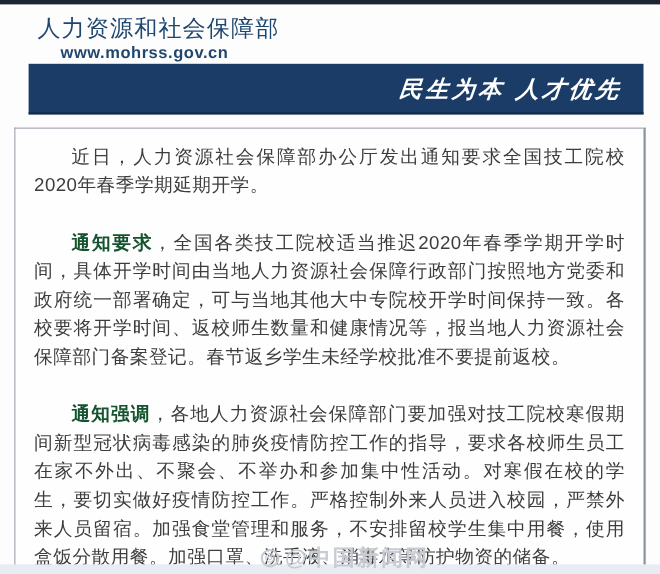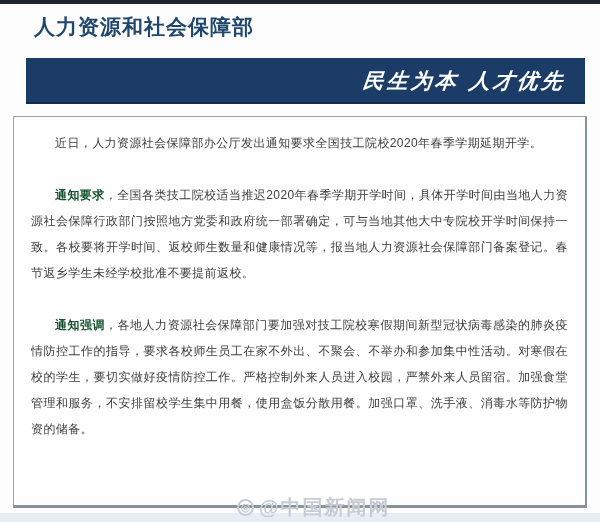--- a/index.html
+++ b/index.html
@@ -17,21 +17,21 @@
     width: 100%;
     height: 4px;
     background: #1c2531;
   }
   .letterhead {
     padding: 10px 0 0 34px;
     height: 54px;
   }
   .letterhead .org-title {
     font-size: 21px;
-    font-weight: 700;
+    font-weight: 400;
     color: #1f476e;
     letter-spacing: 1px;
     line-height: 26px;
   }
   .letterhead .org-url {
     font-size: 15px;
     font-weight: 700;
     color: #1f476e;
     letter-spacing: 0.5px;
     margin-left: 21px;
@@ -61,21 +61,21 @@
     margin: 12px 13px 0 13px;
     width: 574px;
     min-height: 392px;
     background: #fefefe;
     border: 1px solid #9aa3ab;
     border-right: 2px solid #87929b;
     border-bottom: 3px solid #87929b;
     padding: 13px 17px 6px 17px;
   }
   .article-box p {
-    font-size: 12px;
+    font-size: 17px;
     line-height: 26px;
     color: #3d3d3d;
     text-indent: 2em;
     letter-spacing: 0.4px;
     margin-bottom: 26px;
     text-align: justify;
   }
   .article-box p:last-child { margin-bottom: 16px; }
   .article-box p .lead {
     font-weight: 700;
@@ -119,20 +119,21 @@
 </style>
 </head>
 <body>
 
 <div class="page">
 
   <div class="top-strip"></div>
 
   <div class="letterhead">
     <div class="org-title">人力资源和社会保障部</div>
+    <div class="org-url">www.mohrss.gov.cn</div>
   </div>
 
   <div class="slogan-banner">
     <span class="slogan">民生为本 人才优先</span>
   </div>
 
   <div class="article-box">
     <p><span class="lead"></span><span>近日，人力资源社会保障部办公厅发出通知要求全国技工院校2020年春季学期延期开学。</span></p>
 
     <p><span class="lead">通知要求</span><span>，全国各类技工院校适当推迟2020年春季学期开学时间，具体开学时间由当地人力资源社会保障行政部门按照地方党委和政府统一部署确定，可与当地其他大中专院校开学时间保持一致。各校要将开学时间、返校师生数量和健康情况等，报当地人力资源社会保障部门备案登记。春节返乡学生未经学校批准不要提前返校。</span></p>

